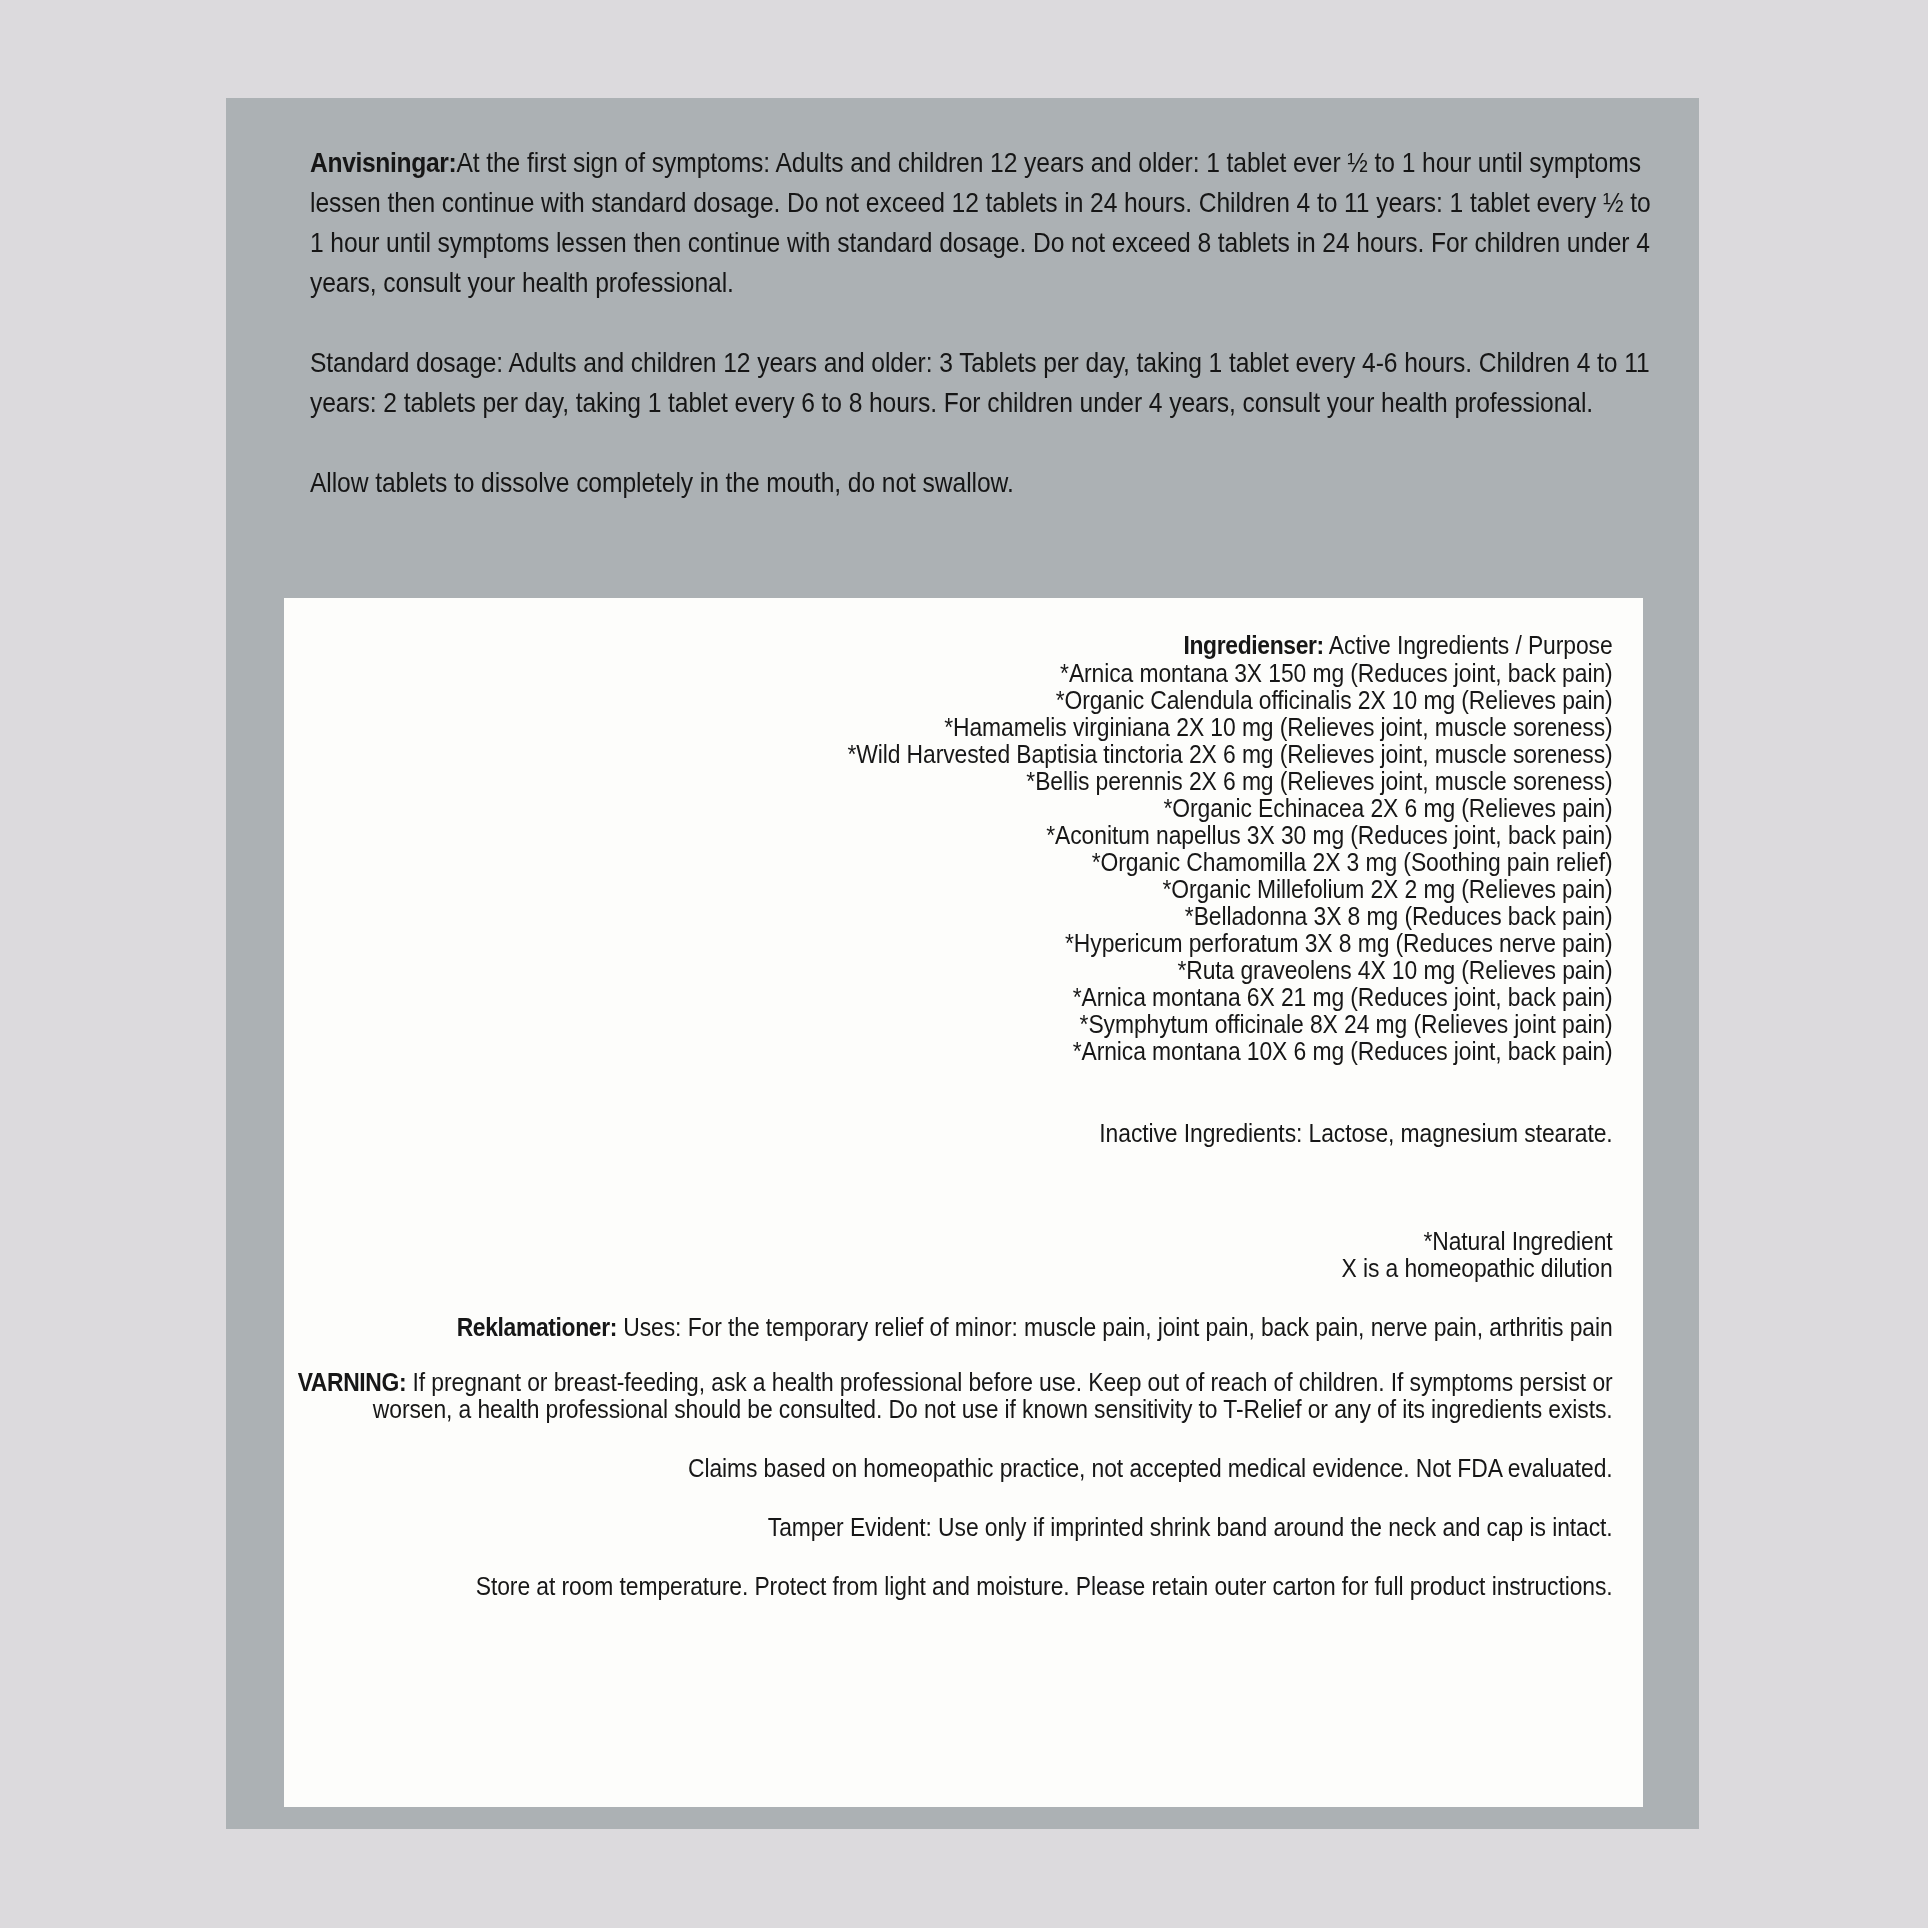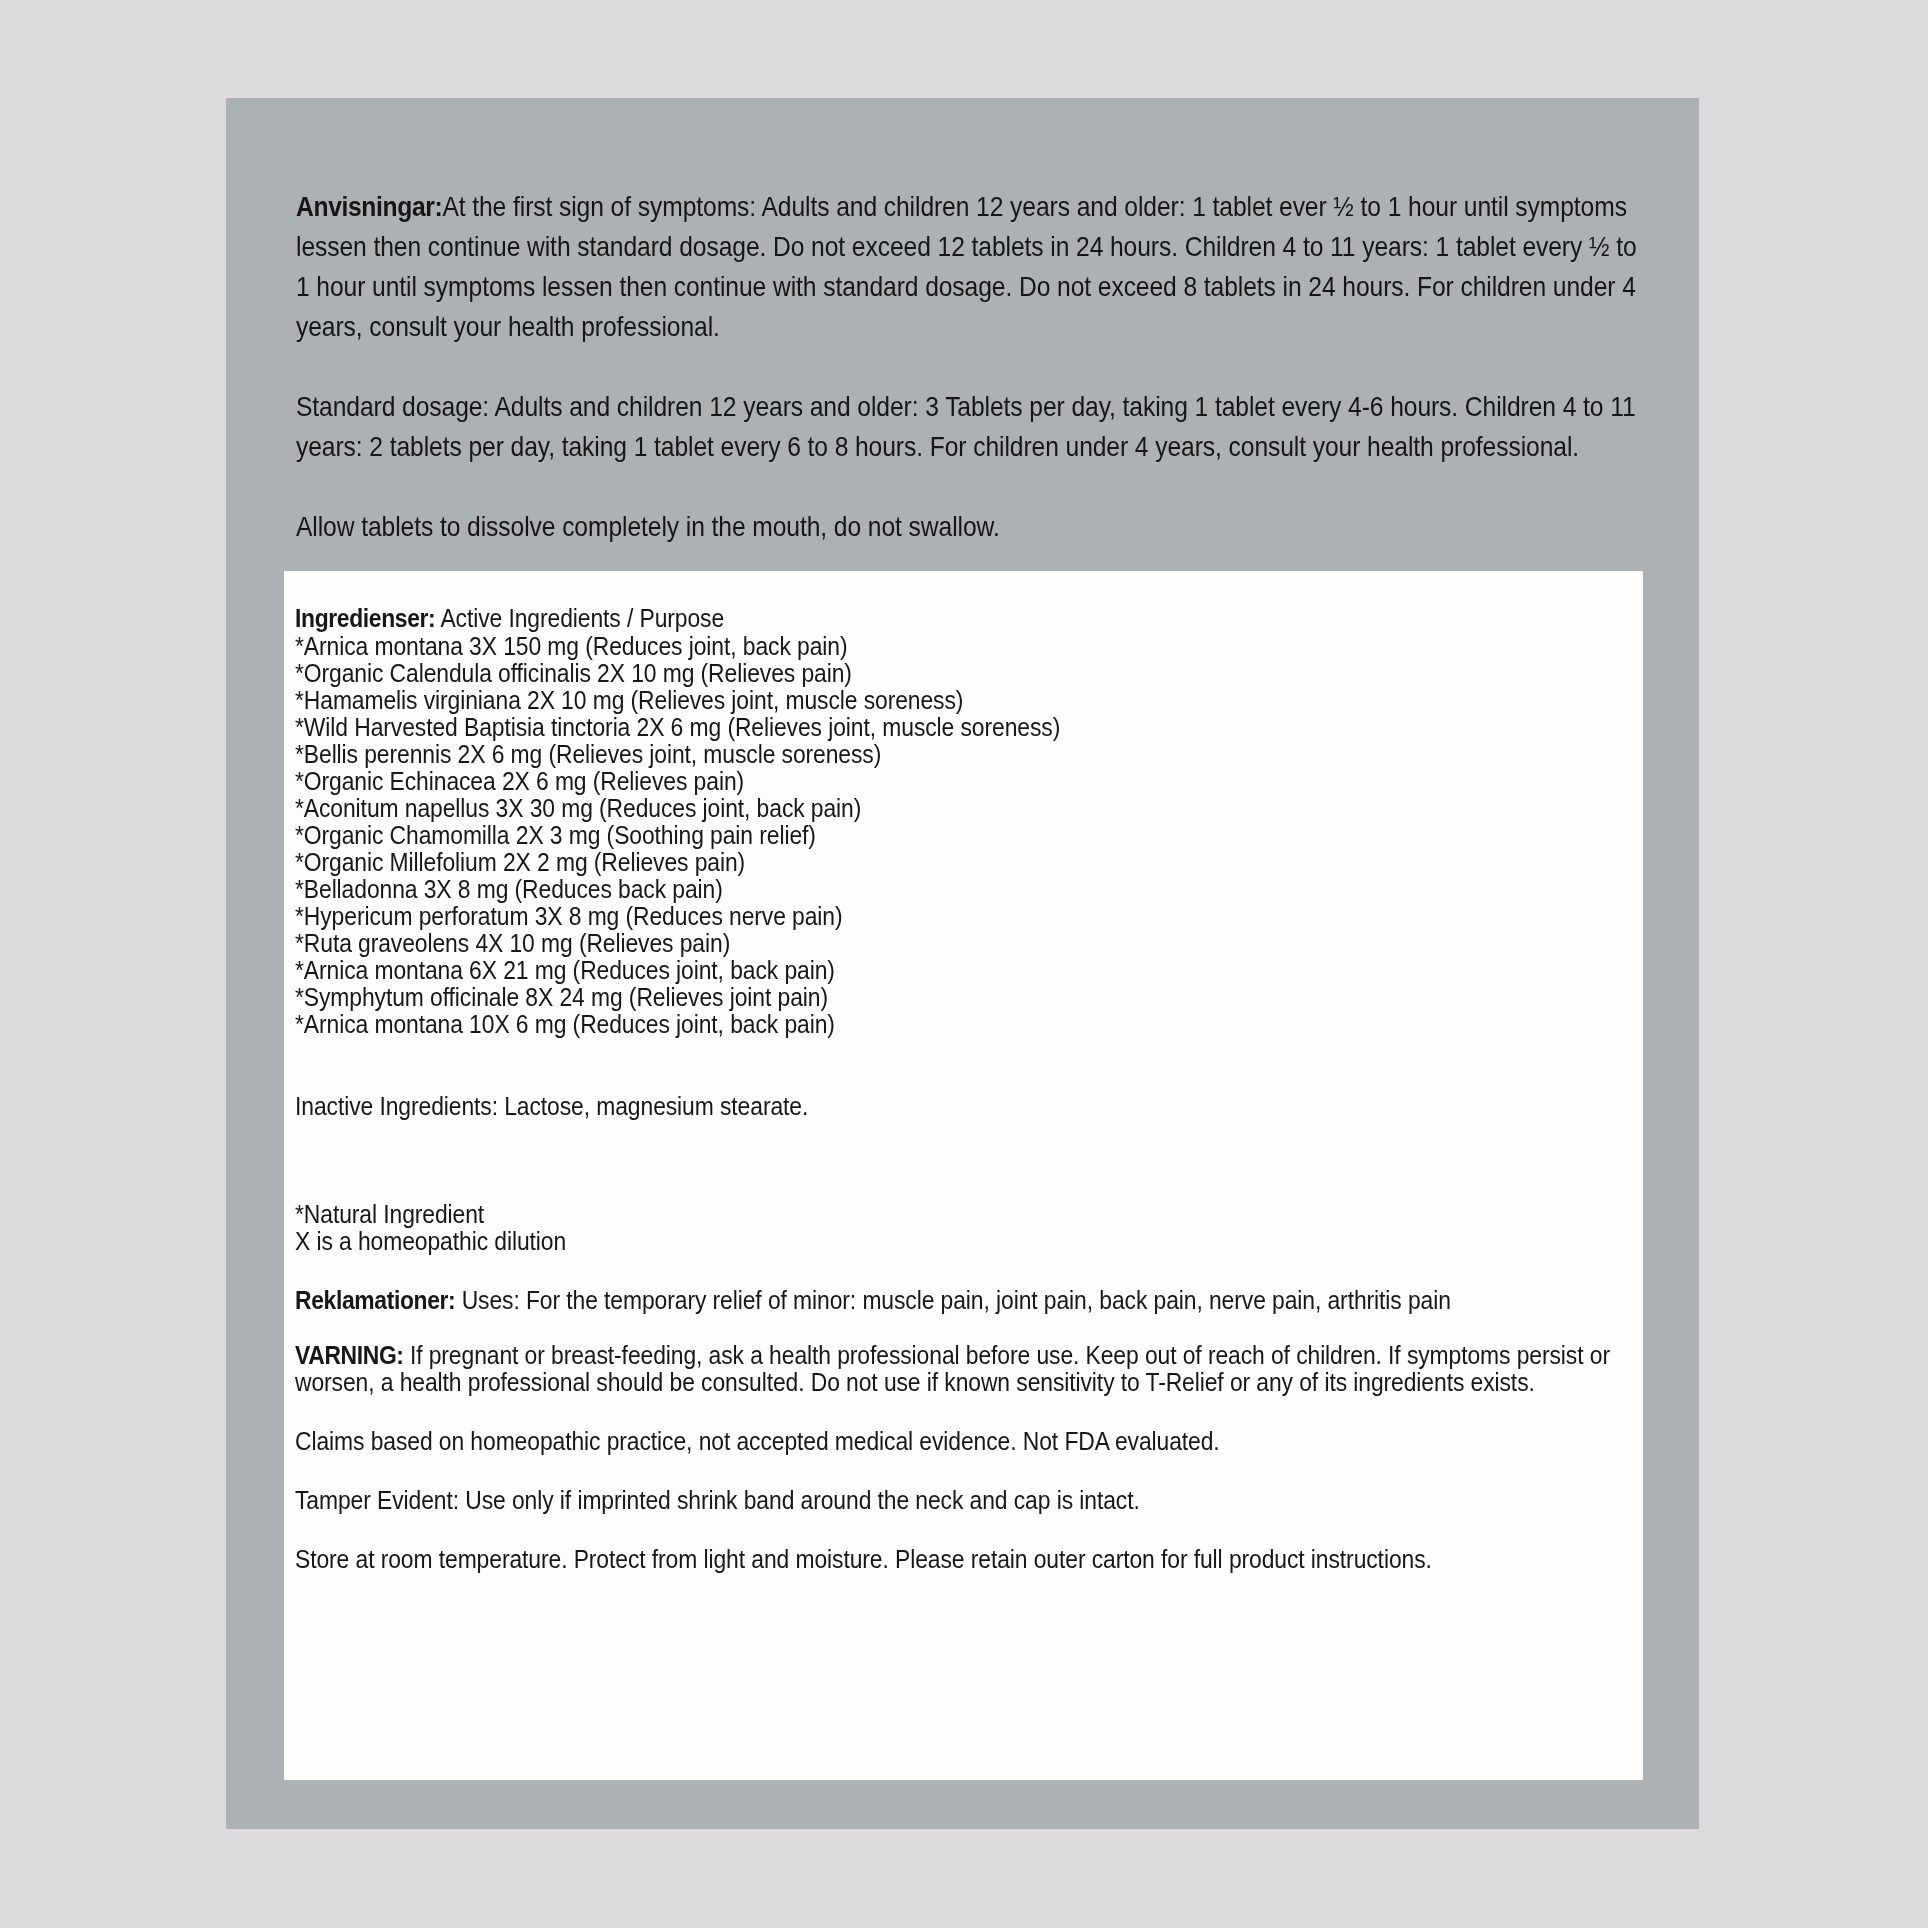--- a/index.html
+++ b/index.html
@@ -21,24 +21,23 @@
     top: 98px;
     width: 1473px;
     height: 1731px;
     background: #acb1b4;
     box-sizing: border-box;
   }
 
   
   #directions-block {
     position: absolute;
-    left: 70px;
+    left: 84px;
     top: 45px;
     width: 1345px;
-    margin-top: 44px;
   }
 
   .para {
     font-size: 28px;
     line-height: 40px;
     color: #161616;
     letter-spacing: -0.1px;
     margin: 0;
     transform: scaleX(0.88);
     transform-origin: left top;
@@ -50,25 +49,26 @@
   }
   .para b, .para .lead {
     font-weight: bold;
     letter-spacing: -0.4px;
   }
 
   
   #ingredients-box {
     position: absolute;
     left: 58px;
-    top: 473px;
+    top: 500px;
     width: 1359px;
     height: 1209px;
     background: #fdfdfb;
     box-sizing: border-box;
+    text-align: right;
   }
   #ingredients-inner {
     position: absolute;
     left: 11.3px;
     top: 34px;
     width: 1318px;
   }
 
   .ing-line {
     font-size: 26px;

